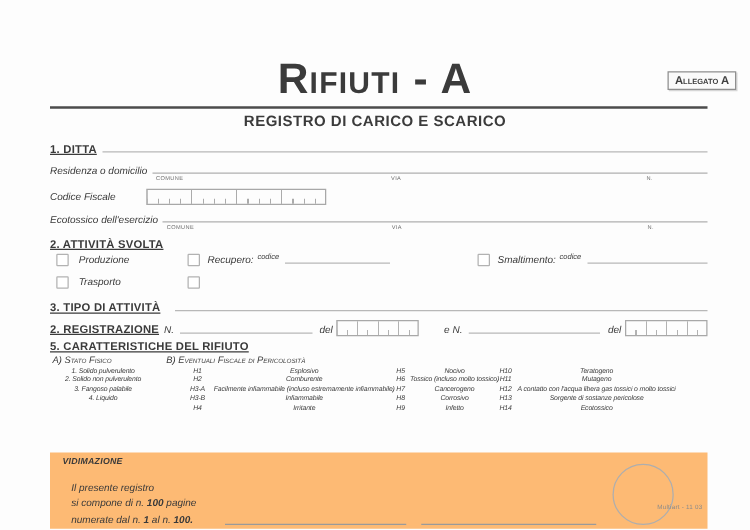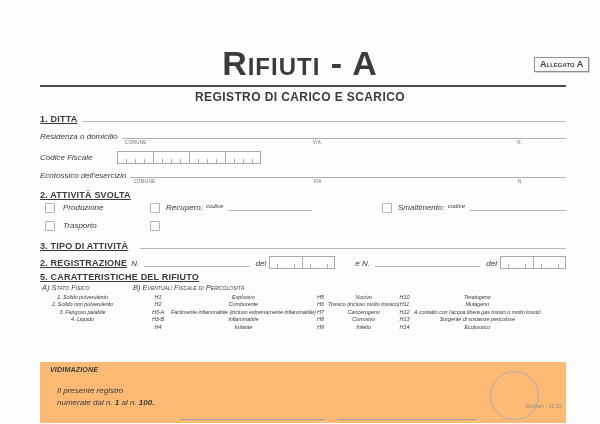--- a/index.html
+++ b/index.html
@@ -258,20 +258,21 @@
       <span>Sorgente di sostanze pericolose</span>
     <span>H14</span>
       <span>Ecotossico</span>
   </div>
 </div>
 
 <div class="abs vid-box">
   <span class="vid-head">VIDIMAZIONE</span>
   <div class="vid-text">
     <div>Il presente registro</div>
+    <div><span>si compone di n. </span><b>100</b><span> pagine</span></div>
     <div><span>numerate dal n. </span><b>1</b><span> al n. </span><b>100.</b></div>
   </div>
   <span class="sig-line sig-1"></span>
   <span class="sig-line sig-2"></span>
   <span class="stamp-circle"></span>
 </div>
 
 <div class="abs footer">Multiart - 11 03</div>
 
 </body></html>

